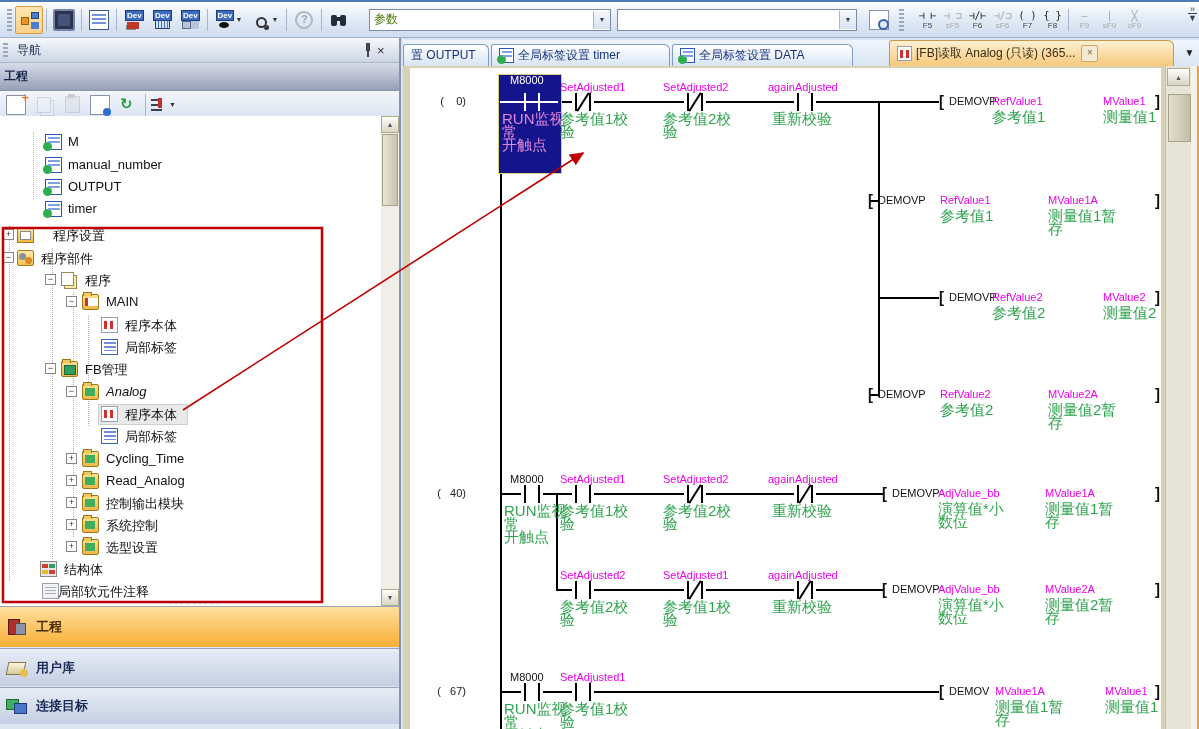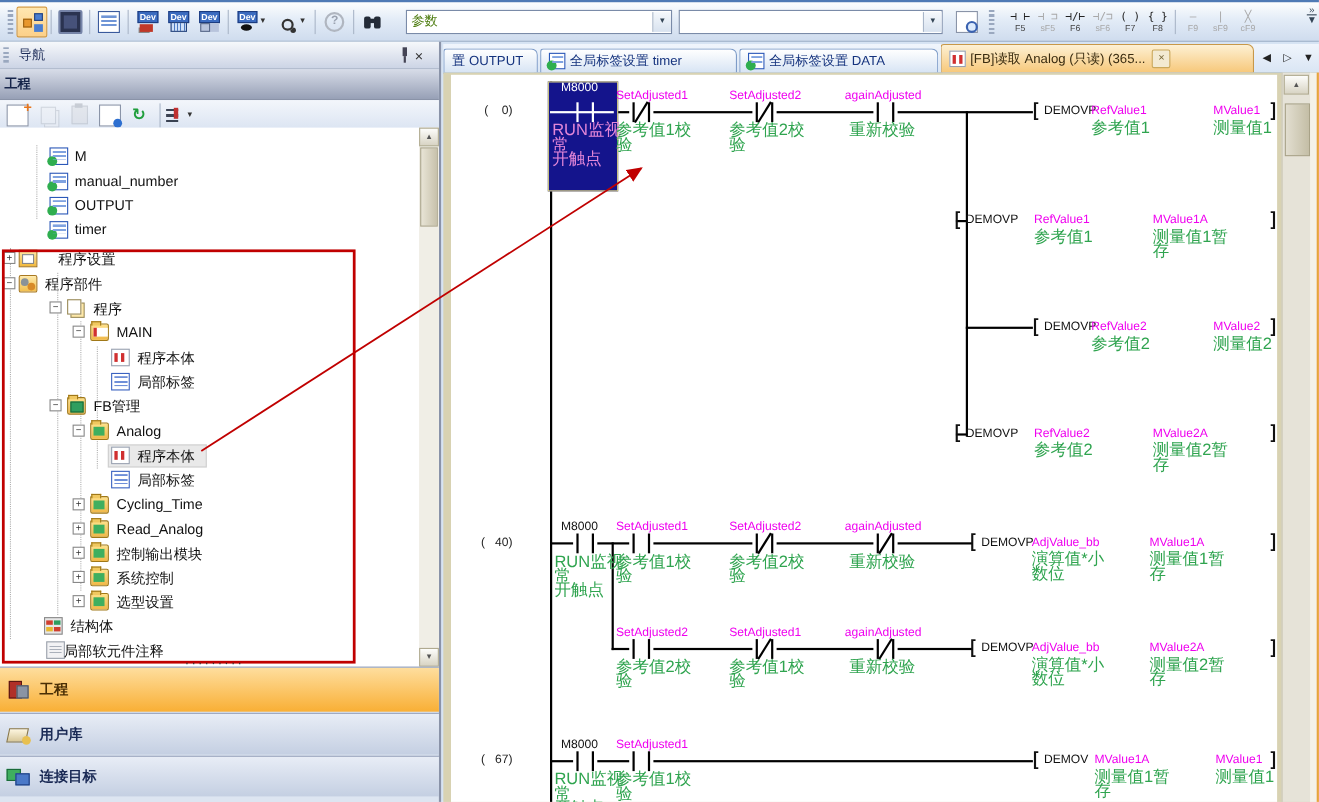--- a/index.html
+++ b/index.html
@@ -59,21 +59,21 @@
      background:repeating-linear-gradient(#3a4252 0 2px,transparent 2px 5px);}
   .ic-sort::after{content:"";position:absolute;left:8px;top:2px;width:4px;height:10px;background:#c03030;}
   .ic-pin::before{content:"";position:absolute;left:7px;top:2px;width:4px;height:8px;background:#445;}
   .ic-pin::after{content:"";position:absolute;left:8px;top:10px;width:2px;height:6px;background:#445;}
   
   #tabbar{position:absolute;left:403px;top:40px;width:796px;height:26px;
     background:linear-gradient(#f0f5fc,#d9e5f4);border-bottom:1px solid #7e9cc8;}
   .tab{position:absolute;bottom:0;height:22px;border:1px solid #7e9cc8;border-bottom:none;
     border-radius:3px 6px 0 0;background:linear-gradient(#ffffff,#d7e4f4);
     display:flex;align-items:center;padding:0 7px;box-sizing:border-box;color:#15337e;white-space:nowrap;overflow:hidden;}
-  .tab.active{height:26px;background:linear-gradient(#fdf0d3,#f7c87a);color:#3a2c10;border-color:#c89848;z-index:3;}
+  .tab.active{height:26px;background:linear-gradient(#fdf0d3,#f7c87a);color:#3a2c10;border-color:#c89848;z-index:3;margin-left:34px;}
   .tabicon{width:13px;height:13px;margin-right:4px;flex:none;position:relative;}
   .tclose{width:15px;height:15px;margin-left:6px;border:1px solid #caa85c;background:#f3ead2;color:#7a6a3a;
     font-size:10px;line-height:13px;text-align:center;border-radius:2px;flex:none;}
   .tnav{position:absolute;top:4px;width:17px;height:17px;text-align:center;font-size:10px;color:#222;line-height:17px;}
   
   #nav{position:absolute;left:0;top:38px;width:401px;height:691px;background:#dde5f1;border-right:2px solid #8a93a8;box-sizing:border-box;}
   #nav-title{height:24px;background:linear-gradient(#f6f8fb,#ccd4e5);display:flex;align-items:center;
     border-bottom:1px solid #aab4c8;color:#1c2c58;}
   #nav-title .t{flex:1;padding-left:6px;}
   #prj-header{height:27px;background:linear-gradient(#d7dce8,#97a0b6);display:flex;align-items:center;
@@ -363,21 +363,21 @@
         <span class="tlabel" style="left: 125px;">局部标签</span>
       </div>
       <div class="trow" style="top: 243px;">
         <div class="texp" style="left: 45px;">−</div>
         <span class="ticon ti-fb" style="left: 61px;"></span>
         <span class="tlabel" style="left: 85px;">FB管理</span>
       </div>
       <div class="trow" style="top: 266px;">
         <div class="texp" style="left: 66px;">−</div>
         <span class="ticon ti-folder" style="left: 82px;"></span>
-        <span class="tlabel" style="left: 106px;">Analog</span>
+        <span class="tlabel" style="left: 106px; font-style: italic;">Analog</span>
       </div>
       <div class="trow" style="top: 288px;">
         <div class="hlbox" style="left: 98px; width: 88px;"></div>
         <span class="ticon ti-body" style="left: 101px;"></span>
         <span class="tlabel" style="left: 125px;">程序本体</span>
       </div>
       <div class="trow" style="top: 310px;">
         <span class="ticon ti-label" style="left: 101px;"></span>
         <span class="tlabel" style="left: 125px;">局部标签</span>
       </div>

